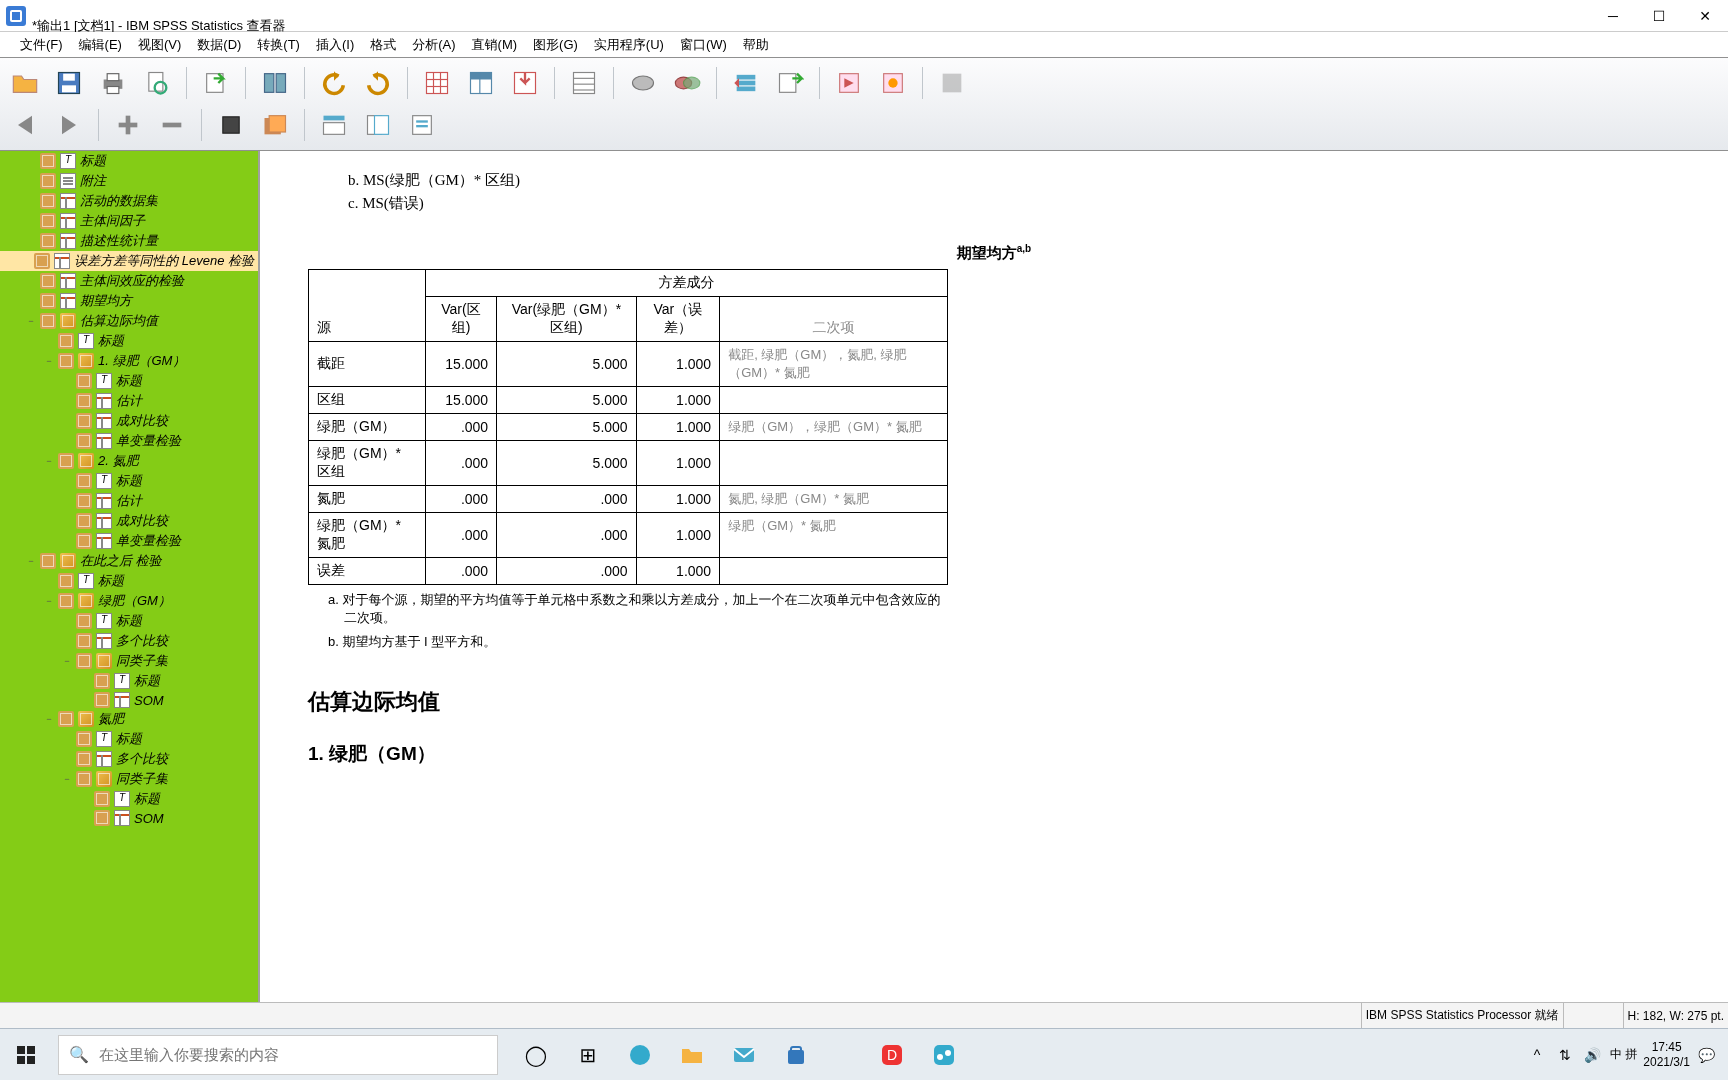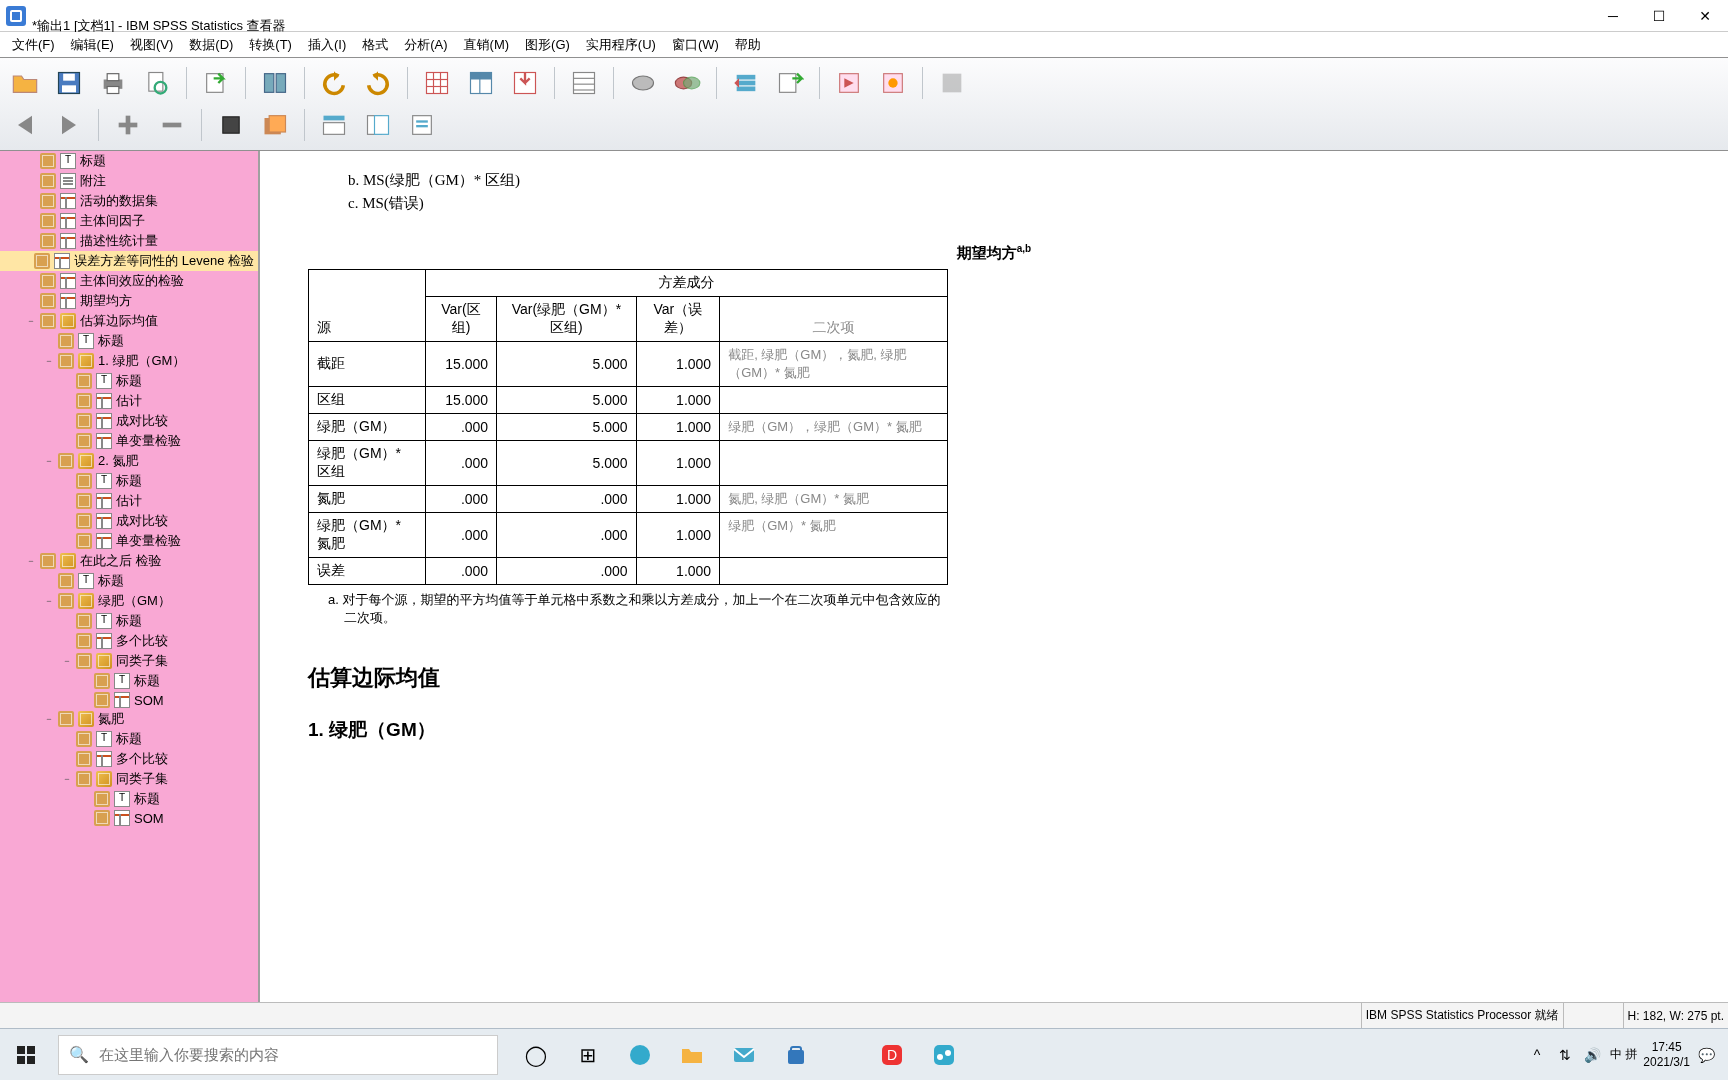--- a/index.html
+++ b/index.html
@@ -6,33 +6,33 @@
 body { width: 1728px; height: 1080px; background: #fff; overflow: hidden; display: flex; flex-direction: column; }
 
 
 .titlebar { height: 32px; background: #fff; display: flex; align-items: center; border-bottom: 1px solid #ccc; }
 .titlebar .app-icon { width: 20px; height: 20px; margin: 0 6px; background: #3a7bd5; border-radius: 3px; position: relative; }
 .titlebar .app-icon::after { content:""; position:absolute; inset:4px; border:2px solid #fff; border-radius:2px; }
 .titlebar .title-text { flex: 1; font-size: 13px; color: #000; margin-top: 20px; }
 .titlebar .win-btn { width: 46px; height: 100%; display: flex; align-items: center; justify-content: center; font-size: 14px; cursor: pointer; }
 
 
-.menubar { height: 26px; background: #fff; display: flex; align-items: center; border-bottom: 1px solid #909090; padding-left: 4px; }
+.menubar { height: 26px; background: #fff; display: flex; align-items: center; border-bottom: 1px solid #909090; padding-left: 12px; }
 .menubar .menu-item { padding: 2px 8px; font-size: 13px; cursor: pointer; }
 
 
 .toolbar-rows { background: linear-gradient(#fcfcfd,#e6e9ed); border-bottom: 1px solid #909090; padding: 4px 6px; }
 .toolbar-row { display: flex; gap: 6px; align-items: center; padding: 2px 0; flex-wrap: wrap; }
 .tb-btn { width: 38px; height: 38px; border: 1px solid transparent; border-radius: 4px; display: flex; align-items: center; justify-content: center; cursor: pointer; position: relative; }
 .tb-btn svg { width: 28px; height: 28px; }
 .tb-sep { width: 1px; height: 32px; background: #c0c6cc; margin: 0 4px; }
 
 
 .main { flex: 1; display: flex; min-height: 0; }
-.outline-pane { width: 260px; border-right: 2px solid #a0a0a0; background: #f9a8d4; overflow: auto; font-size: 13px; position: relative; }
+.outline-pane { width: 260px; border-right: 2px solid #a0a0a0; background: #84cc16; overflow: auto; font-size: 13px; position: relative; font-style: italic; }
 .outline-pane::-webkit-scrollbar { width: 16px; }
 .outline-pane::-webkit-scrollbar-track { background: #f0f0f0; }
 .outline-pane::-webkit-scrollbar-thumb { background: #c0c0c0; border: 1px solid #a0a0a0; }
 .tree-node { display: flex; align-items: center; gap: 4px; padding: 1px 4px; cursor: pointer; white-space: nowrap; }
 .tree-node.sel { background: #ffe6a5; }
 .tree-indent { display:inline-block; }
 .tree-toggle { width: 10px; height: 10px; display: inline-flex; align-items: center; justify-content: center; font-size: 9px; color: #555; }
 .tree-icon { width: 16px; height: 16px; flex-shrink: 0; display: inline-block; position: relative; }
 .ic-cube { background: linear-gradient(135deg,#f0c050,#d09020); border-radius:2px; }
 .ic-cube::after { content:""; position:absolute; left:2px; top:2px; right:2px; bottom:2px; border:1px solid rgba(255,255,255,.6); }
@@ -614,20 +614,21 @@
             <td class="rowlabel">误差</td>
             <td class="num">.000</td>
             <td class="num">.000</td>
             <td class="num">1.000</td>
             <td class="q"></td>
           </tr>
         </tbody>
     </table>
 
     <div class="note-row">a. 对于每个源，期望的平方均值等于单元格中系数之和乘以方差成分，加上一个在二次项单元中包含效应的二次项。</div>
+    <div class="note-row">b. 期望均方基于 I 型平方和。</div>
 
     <h2 class="sec">估算边际均值</h2>
     <h3 class="subsec">1. 绿肥（GM）</h3>
 
     <div style="height:200px"></div>
   </div>
 </div>
 
 <div class="statusbar">
   <div class="spacer"></div>

